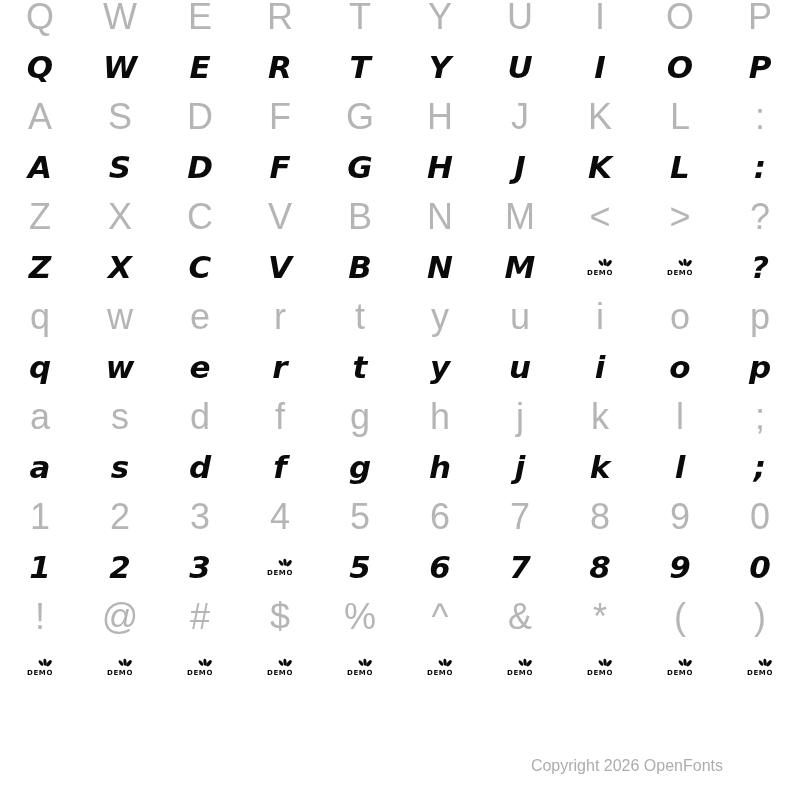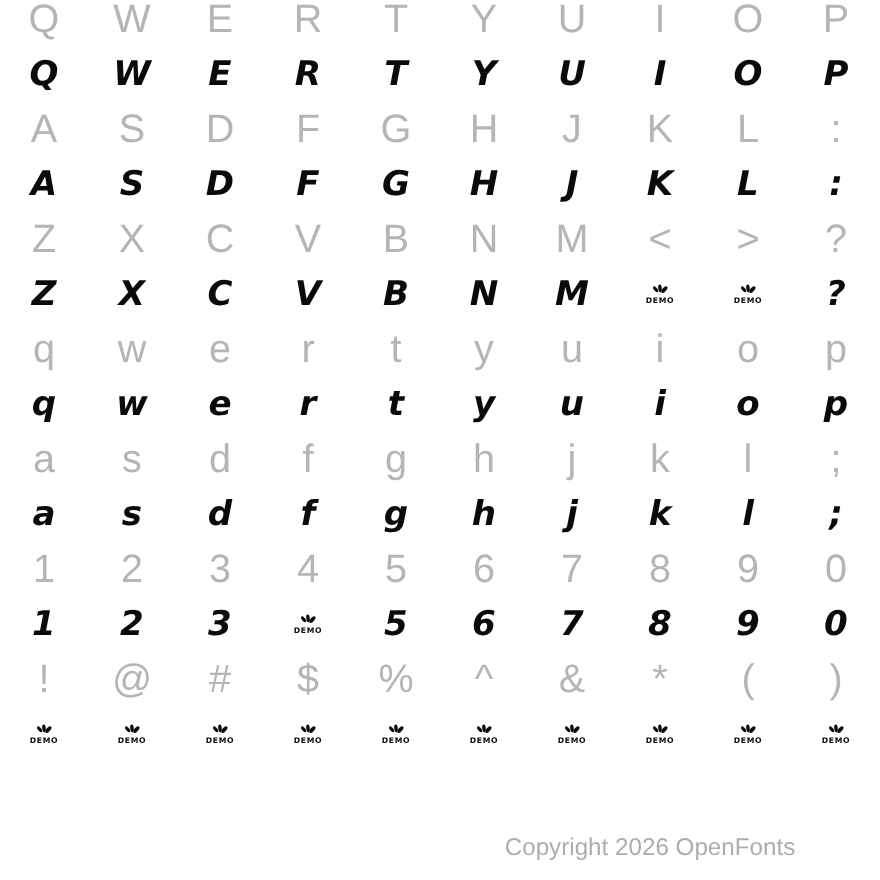--- a/index.html
+++ b/index.html
@@ -40,21 +40,21 @@
   .glyph-row.specimen .glyph-cell {
     font-family: "DejaVu Sans", sans-serif;
     font-size: 31px;
     font-style: italic;
     font-weight: 700;
     color: var(--glyph-black, #0a0a0a);
   }
   .demo-glyph {
     display: inline-flex;
     flex-direction: column;
-    align-items: center;
+    align-items: flex-end;
     gap: 1px;
     transform: none;
   }
   .demo-ornament {
     width: 16px;
     height: 11px;
     fill: var(--glyph-black, #0a0a0a);
   }
   .demo-label {
     font-family: "DejaVu Sans", sans-serif;
@@ -63,21 +63,21 @@
     font-weight: 700;
     letter-spacing: 0.6px;
     line-height: 1;
     color: var(--glyph-black, #0a0a0a);
   }
   .copyright {
     position: absolute;
     top: 757px;
     right: 77px;
     font-family: "Liberation Sans", sans-serif;
-    font-size: 22px;
+    font-size: 16px;
     font-weight: 400;
     color: var(--copyright-gray, #adadad);
     white-space: nowrap;
   }
 </style>
 </head>
 <body>
 
 <div class="page" style="--ref-gray: #b5b5b5; --glyph-black: #0a0a0a; --copyright-gray: #adadad; background: rgb(255, 255, 255);">
   <div id="glyph-grid">

